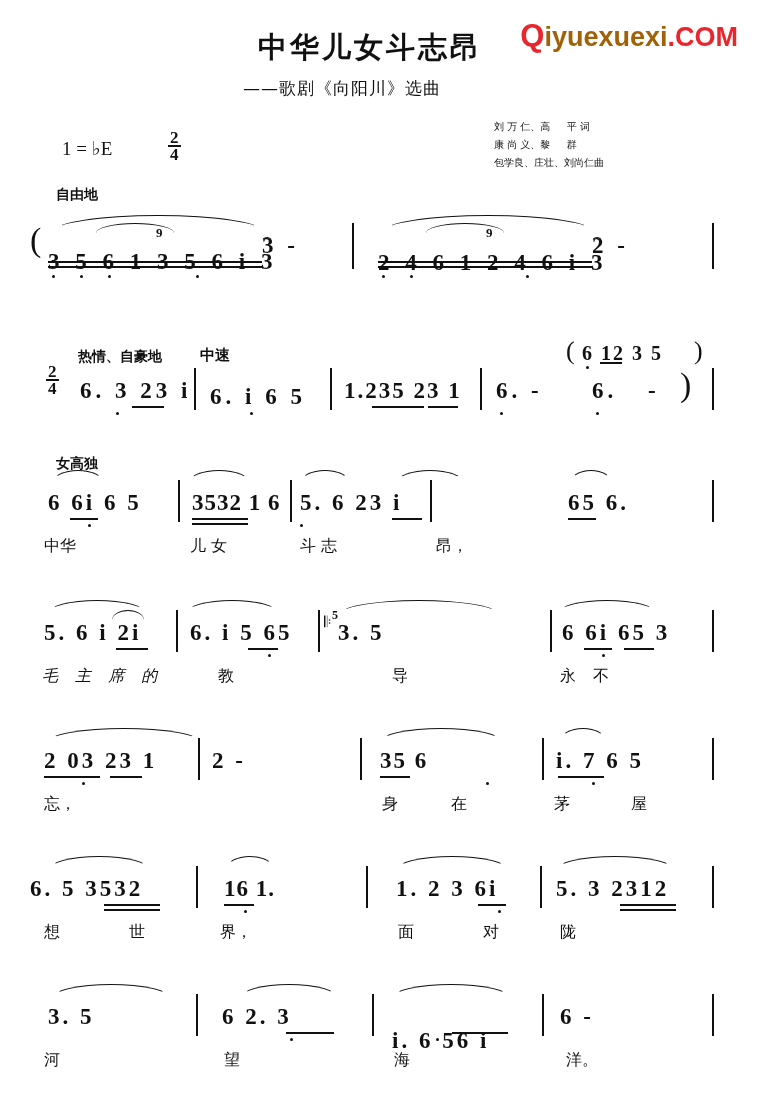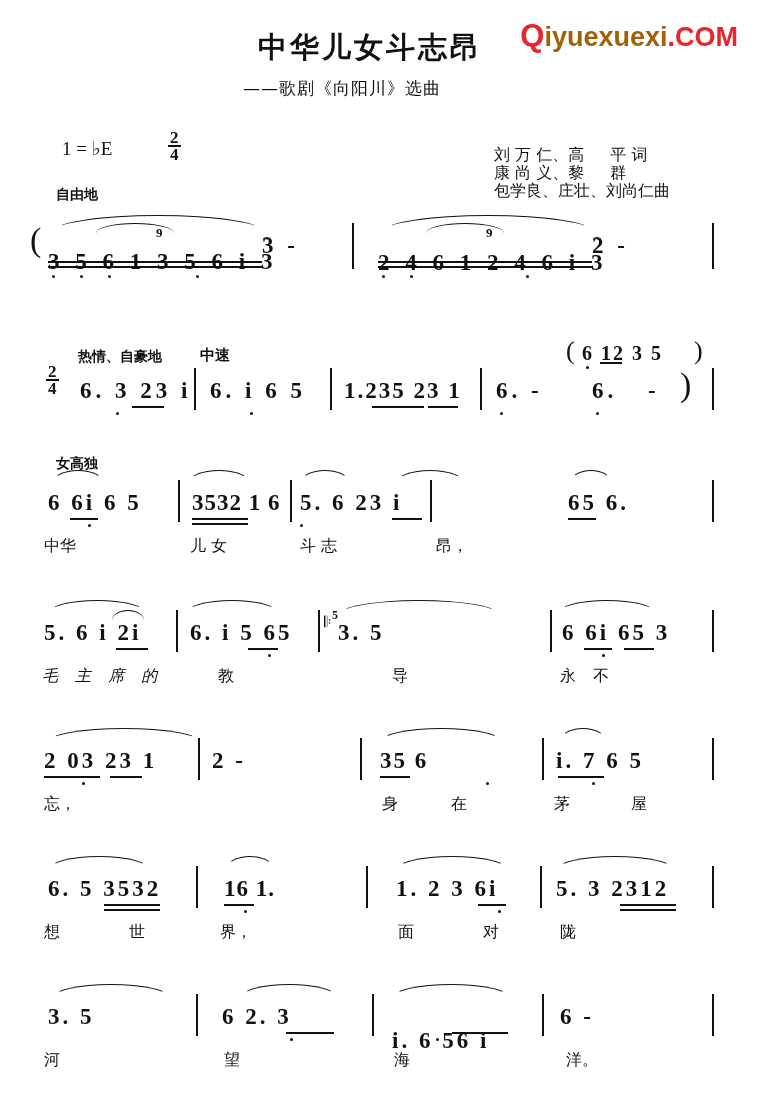--- a/index.html
+++ b/index.html
@@ -28,24 +28,23 @@
     font-size:29px; font-weight:bold; letter-spacing:3px;
     font-family:"DejaVu Sans", sans-serif;
   }
   .subtitle{
     position:absolute; left:243px; top:77px;
     font-size:17px; letter-spacing:1px;
     font-family:"DejaVu Sans", sans-serif;
   }
   .credits{
     position:absolute; left:494px; top:118px;
-    font-size:16px; line-height:18px;
+    font-size:10px; line-height:18px;
     font-family:"DejaVu Sans", sans-serif;
     white-space:nowrap;
-    margin-top:28px;
   }
 
   
   .keysig{
     position:absolute; left:62px; top:137px;
     font-size:19px; font-family:"Liberation Serif", serif;
   }
   .meter{
     position:absolute; left:168px; top:130px;
     font-size:17px; text-align:center; line-height:15px;
@@ -184,21 +183,21 @@
   <span class="num">2</span>
   <span class="den">4</span>
 </div>
 
 <div class="row" style="top:360px;">
   <span class="n" style="left:80px;top:18px;letter-spacing:4px;">6. 3 23 i</span>
   <div class="ul" style="left:132px;top:46px;width:32px;"></div>
   <div class="dotu" style="left:116px;top:52px;"></div>
 
   <div class="bar" style="left:194px;top:8px;height:42px;"></div>
-  <span class="n" style="left:210px;top:18px;letter-spacing:4px;">6. i  6 5</span>
+  <span class="n" style="left:210px;top:24px;letter-spacing:4px;">6. i  6 5</span>
   <div class="dotu" style="left:250px;top:52px;"></div>
 
   <div class="bar" style="left:330px;top:8px;height:42px;"></div>
   <span class="n" style="left:344px;top:18px;letter-spacing:2px;">1.235 23 1</span>
   <div class="ul" style="left:372px;top:46px;width:52px;"></div>
   <div class="ul" style="left:428px;top:46px;width:30px;"></div>
 
   <div class="bar" style="left:480px;top:8px;height:42px;"></div>
   <span class="n" style="left:496px;top:18px;letter-spacing:4px;">6.   - </span>
   <div class="dotu" style="left:500px;top:52px;"></div>
@@ -312,21 +311,21 @@
   <span class="lyr" style="left:382px;top:66px;letter-spacing:24px;">身 在</span>
   <span class="lyr" style="left:554px;top:66px;letter-spacing:28px;">茅    屋</span>
 </div>
 
 <div class="row" style="top:856px;">
   <div class="slur" style="left:48px;top:0px;width:100px;height:13px;"></div>
   <div class="slur" style="left:226px;top:0px;width:46px;height:12px;"></div>
   <div class="slur" style="left:396px;top:0px;width:110px;height:13px;"></div>
   <div class="slur" style="left:556px;top:0px;width:116px;height:13px;"></div>
 
-  <span class="n" style="left:48px;top:20px;letter-spacing:3px;">6. 5  3532</span>
+  <span class="n" style="left:30px;top:20px;letter-spacing:3px;">6. 5  3532</span>
   <div class="ul" style="left:104px;top:48px;width:56px;"></div>
   <div class="ul" style="left:104px;top:53px;width:56px;"></div>
   <div class="bar" style="left:196px;top:10px;height:42px;"></div>
 
   <span class="n" style="left:224px;top:20px;letter-spacing:1px;">16  1.</span>
   <div class="ul" style="left:224px;top:48px;width:30px;"></div>
   <div class="dotu" style="left:244px;top:54px;"></div>
   <div class="bar" style="left:366px;top:10px;height:42px;"></div>
 
   <span class="n" style="left:396px;top:20px;letter-spacing:3px;">1. 2  3 6i</span>

